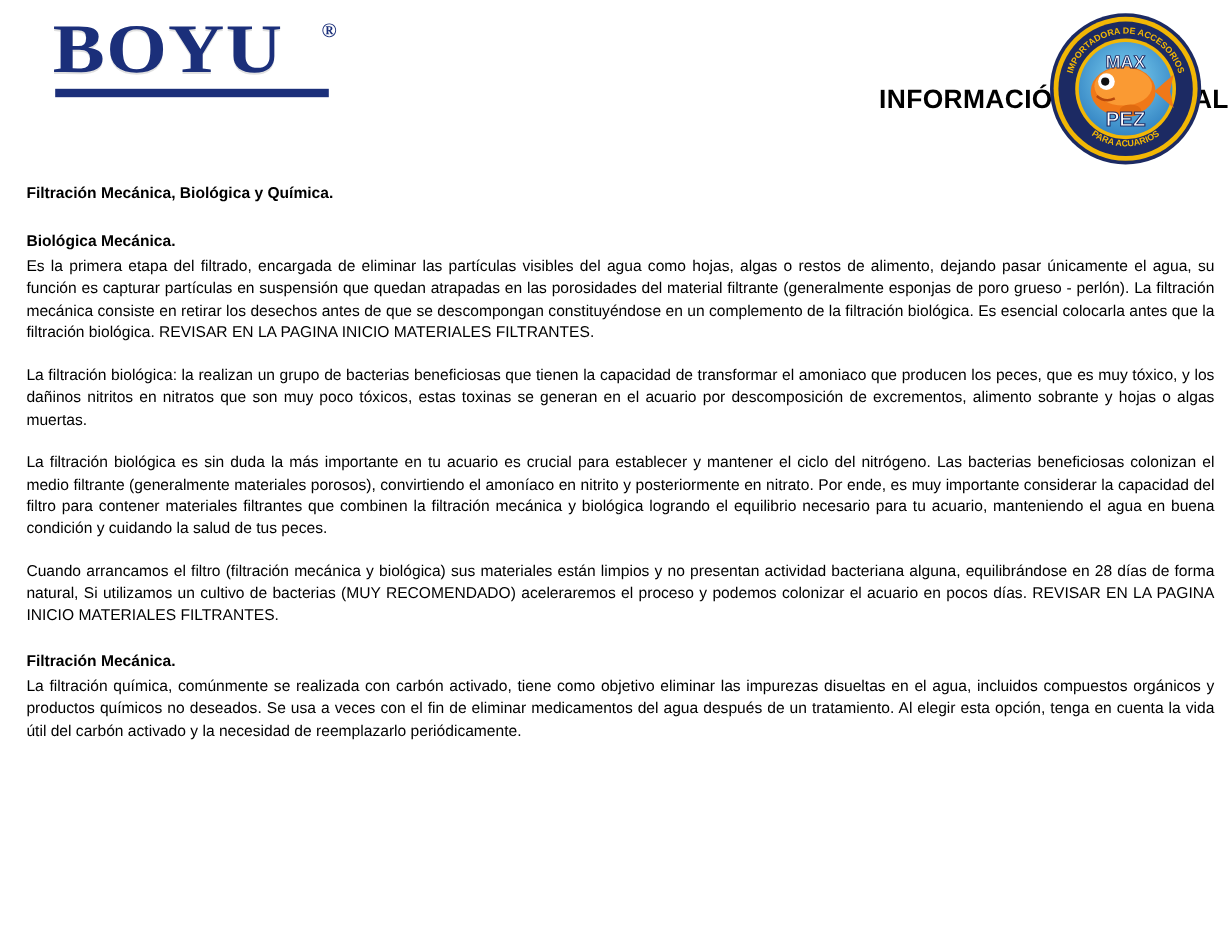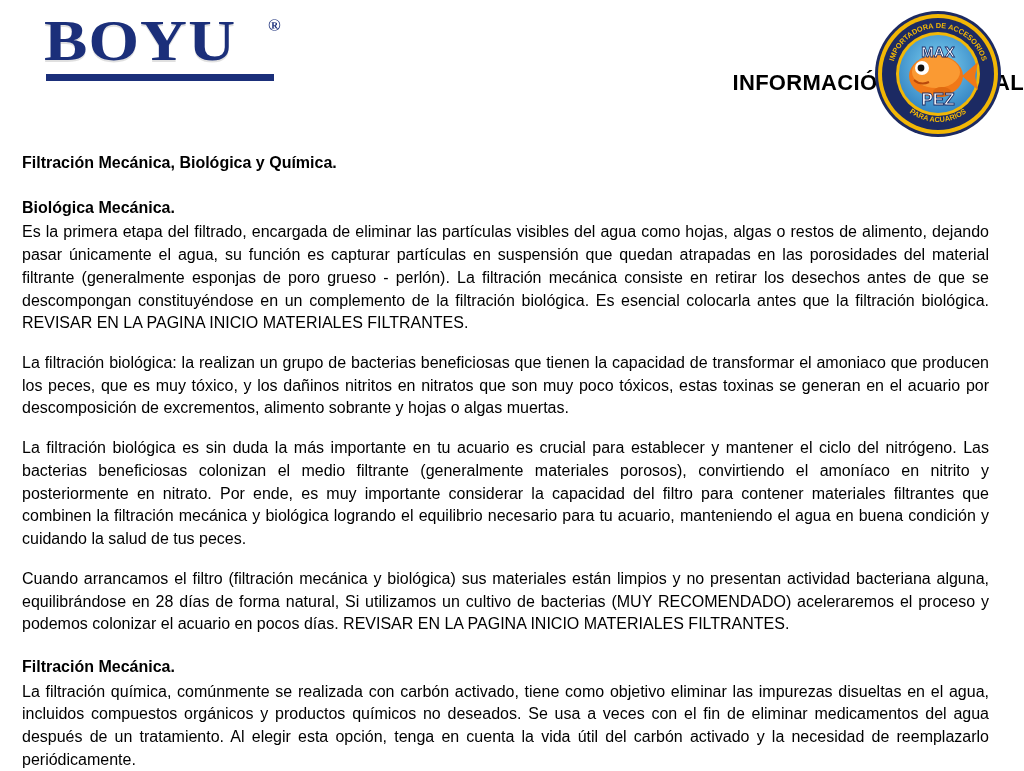--- a/index.html
+++ b/index.html
@@ -77,23 +77,23 @@
     top: 10px;
     width: 128px;
     height: 128px;
   }
   .maxpez svg { display: block; }
 
   
   .content {
     position: absolute;
     left: 22px;
-    right: 35px;
+    right: 12px;
     top: 152px;
-    font-size: 16px;
+    font-size: 13px;
     line-height: 1.42;
     text-align: justify;
   }
   .sec-head {
     font-weight: bold;
     margin: 0 0 2px 0;
   }
   .para {
     margin: 0 0 0 0;
   }

